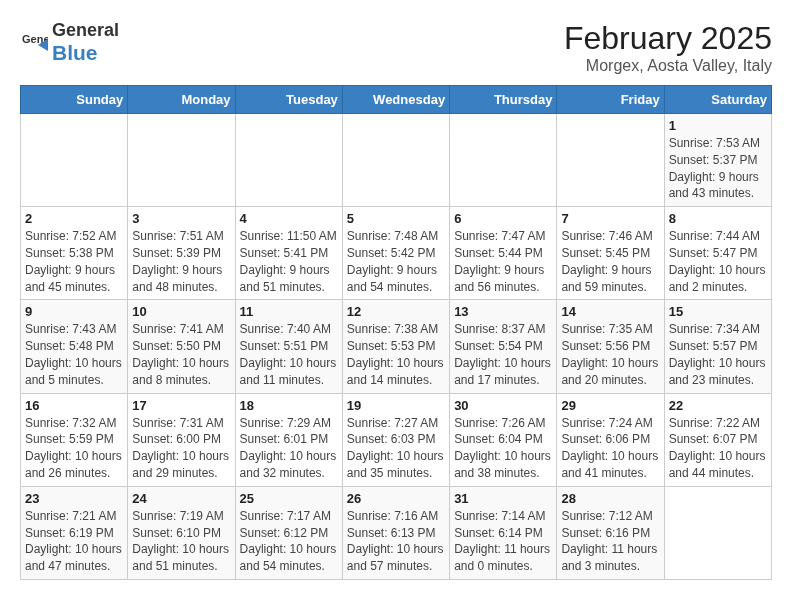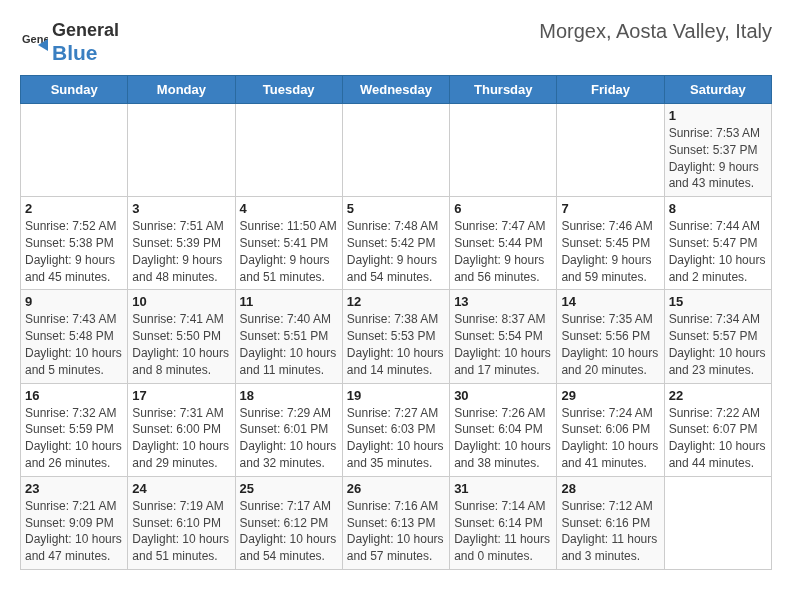--- a/index.html
+++ b/index.html
@@ -27,35 +27,35 @@
     }
     .title-area {
       text-align: right;
     }
     .main-title {
       font-size: 32px;
       font-weight: normal;
       color: #222;
     }
     .sub-title {
-      font-size: 20px;
+      font-size: 16px;
       color: #555;
     }
     table {
       width: 100%;
       border-collapse: collapse;
       table-layout: fixed;
     }
     thead tr th {
       background-color: #3a7fc1;
       color: white;
       padding: 6px 4px;
       font-size: 13px;
       font-weight: bold;
-      text-align: center;
+      text-align: right;
       border: 1px solid #2a6aa0;
     }
     tbody tr td {
       border: 1px solid #ccc;
       vertical-align: top;
       padding: 4px;
       font-size: 10px;
       color: #333;
       height: 90px;
       background: #fff;
@@ -87,20 +87,21 @@
     <svg class="logo-icon" viewBox="0 0 28 28">
       <text x="2" y="14" font-size="11" font-weight="bold" fill="#333">General</text>
       <polygon points="18,16 28,10 28,22" fill="#3a7fc1"></polygon>
     </svg>
     <div>
       <span style="font-size:18px;font-weight:bold;color:#333;">General</span><br>
       <span style="font-size:21px;font-weight:bold;color:#3a7fc1;">Blue</span>
     </div>
   </div>
   <div class="title-area">
+    <div class="main-title">February 2025</div>
     <div class="sub-title">Morgex, Aosta Valley, Italy</div>
   </div>
 </div>
 
 <table>
   <thead>
     <tr>
     <th>Sunday</th>
         <th>Monday</th>
         <th>Tuesday</th>
@@ -254,21 +255,21 @@
           <span class="day-number">22</span>
           <div class="day-info">Sunrise: 7:22 AM
 Sunset: 6:07 PM
 Daylight: 10 hours and 44 minutes.</div>
         </td>
       </tr>
       <tr>
         <td>
           <span class="day-number">23</span>
           <div class="day-info">Sunrise: 7:21 AM
-Sunset: 9:09 PM
+Sunset: 6:19 PM
 Daylight: 10 hours and 47 minutes.</div>
         </td>
         <td>
           <span class="day-number">24</span>
           <div class="day-info">Sunrise: 7:19 AM
 Sunset: 6:10 PM
 Daylight: 10 hours and 51 minutes.</div>
         </td>
         <td>
           <span class="day-number">25</span>

